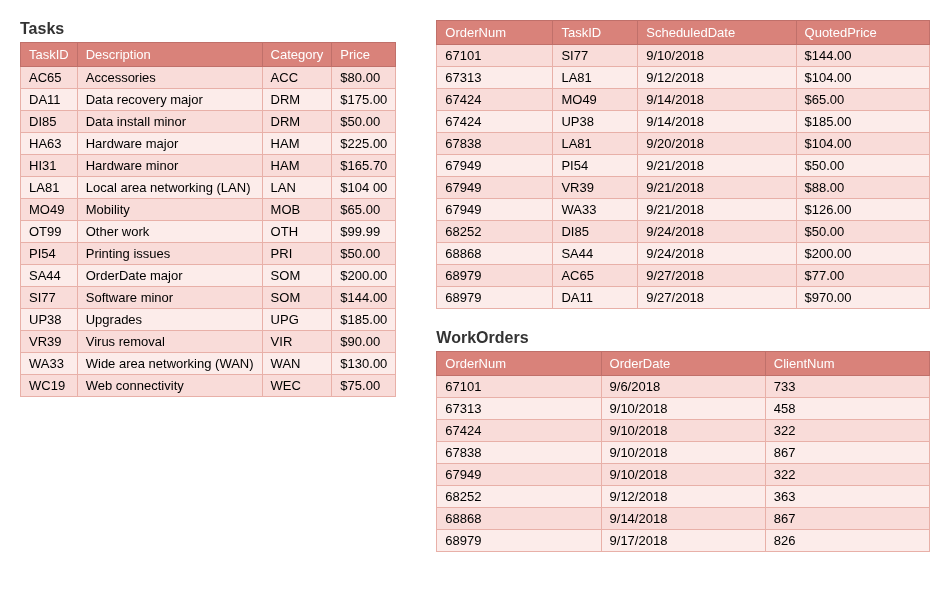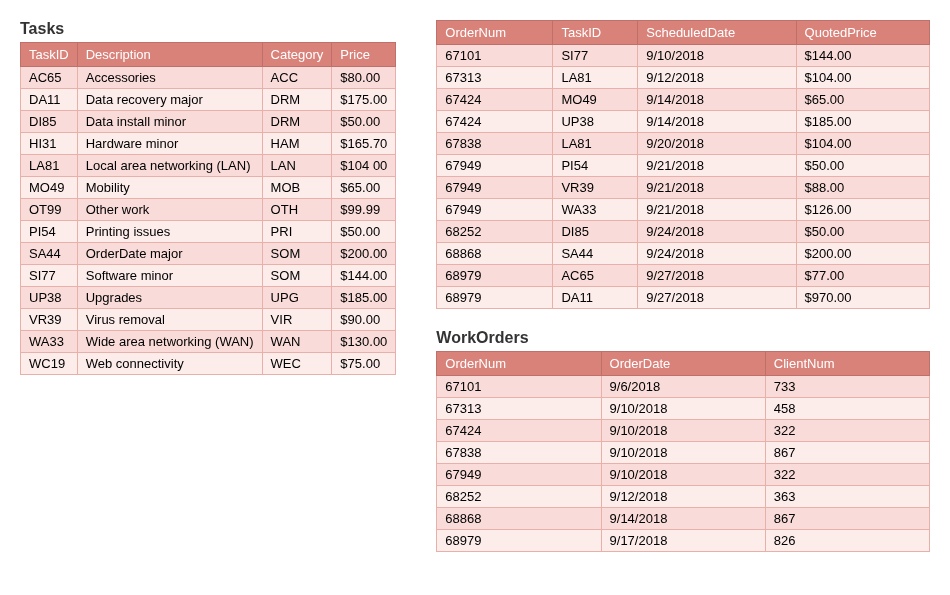--- a/index.html
+++ b/index.html
@@ -92,20 +92,26 @@
               <td>DRM</td>
               <td class="right-align">$175.00</td>
             </tr>
             <tr>
               <td>DI85</td>
               <td>Data install minor</td>
               <td>DRM</td>
               <td class="right-align">$50.00</td>
             </tr>
             <tr>
+              <td>HA63</td>
+              <td>Hardware major</td>
+              <td>HAM</td>
+              <td class="right-align">$225.00</td>
+            </tr>
+            <tr>
               <td>HI31</td>
               <td>Hardware minor</td>
               <td>HAM</td>
               <td class="right-align">$165.70</td>
             </tr>
             <tr>
               <td>LA81</td>
               <td>Local area networking (LAN)</td>
               <td>LAN</td>
               <td class="right-align">$104 00</td>

